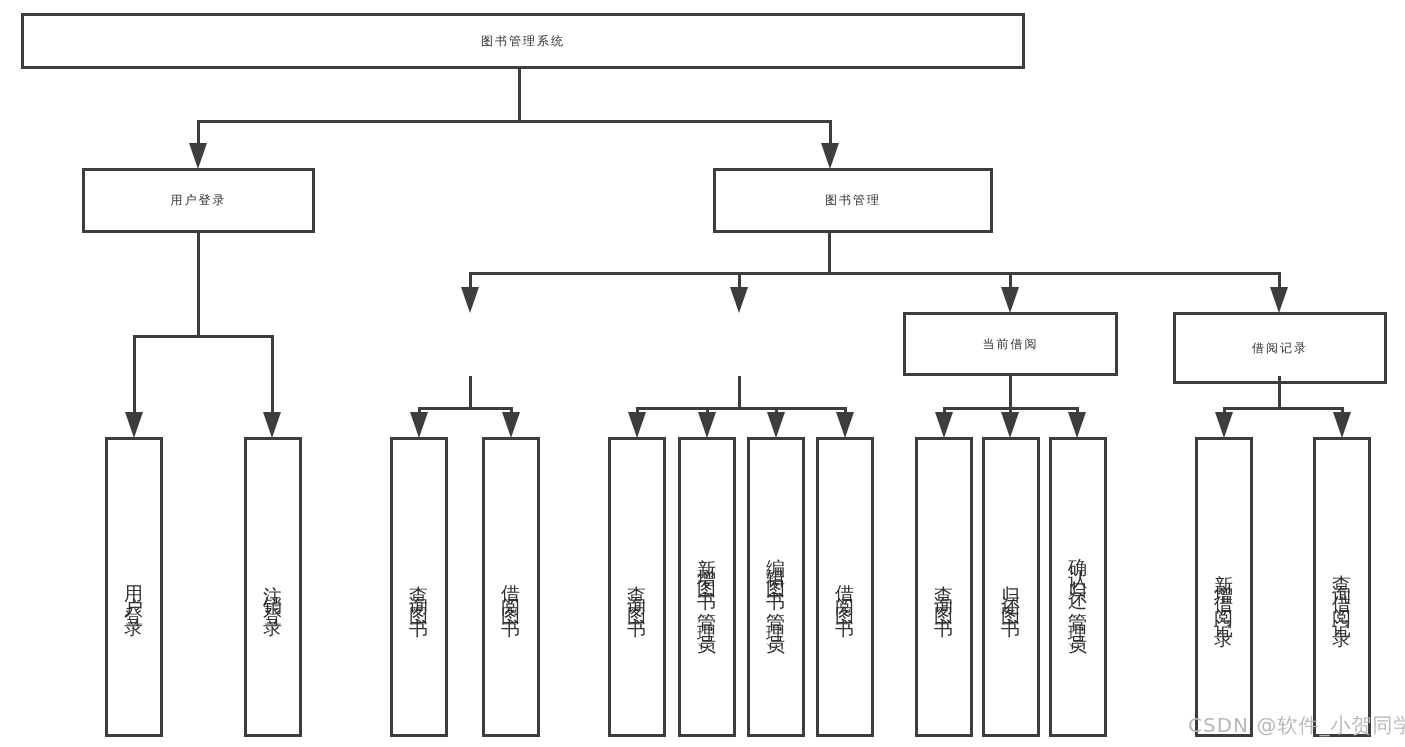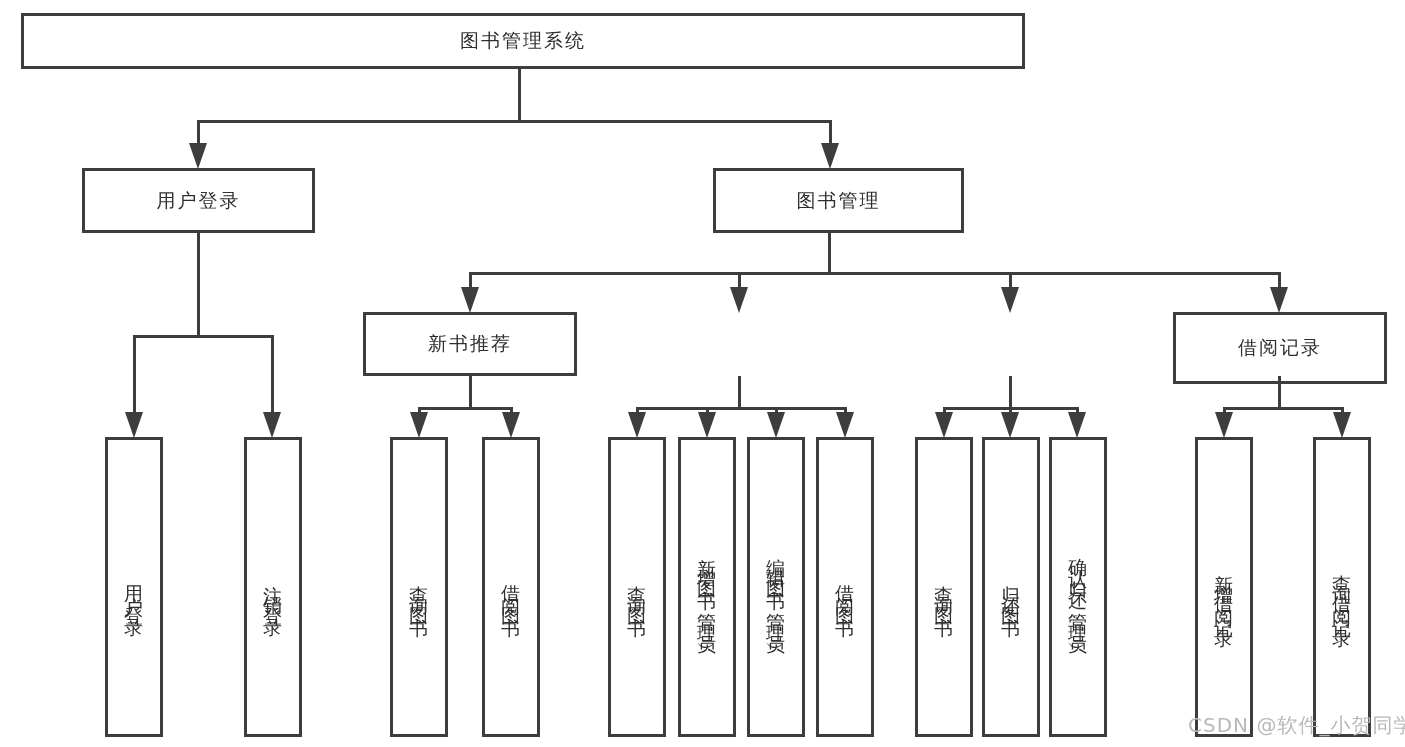--- a/index.html
+++ b/index.html
@@ -4,21 +4,21 @@
 <style>
   html,body{margin:0;padding:0;background:#fff;}
   .stage{
     position:relative;width:1405px;height:747px;background:#ffffff;overflow:hidden;
     font-family:"DejaVu Sans","Liberation Sans",sans-serif;color:#2f2f2f;
   }
   
   .hbox{
     position:absolute;box-sizing:border-box;border:3px solid #3d3d3d;background:#fff;
     display:flex;align-items:center;justify-content:center;
-    font-size:19px;letter-spacing:2px;color:#2f2f2f;white-space:nowrap;
+    font-size:12px;letter-spacing:2px;color:#2f2f2f;white-space:nowrap;
   }
   .leaf{
     position:absolute;top:437px;width:58px;height:300px;box-sizing:border-box;
     border:3px solid #3d3d3d;background:#fff;
     display:flex;align-items:center;justify-content:center;
   }
   .vtext{
     writing-mode:vertical-rl;text-orientation:mixed;
     font-size:19px;line-height:1;letter-spacing:11px;margin-top:10px;color:#2f2f2f;
   }
@@ -41,26 +41,26 @@
 
 <div class="stage">
 
   <div class="hbox" style="left:21px;top:13px;width:1004px;height:56px;">
     <span>图书管理系统</span>
   </div>
 
   <div class="hbox" style="left:82px;top:168px;width:233px;height:65px;">
     <span>用户登录</span>
   </div>
-  <div class="hbox" style="left:713px;top:168px;width:251px;height:65px;">
+  <div class="hbox" style="left:713px;top:168px;width:280px;height:65px;">
     <span>图书管理</span>
   </div>
 
-  <div class="hbox" style="left:363px;top:312px;width:214px;height:64px;">
-    <span>新书推荐</span>
+  <div class="hbox" style="left:903px;top:312px;width:215px;height:64px;">
+    <span>当前借阅</span>
   </div>
   <div class="hbox" style="left:1173px;top:312px;width:214px;height:72px;">
     <span>借阅记录</span>
   </div>
 
   <div class="leaf" style="left:105px;">
     <span class="vtext">用户登录</span>
   </div>
   <div class="leaf" style="left:244px;">
     <span class="vtext">注销登录</span>

